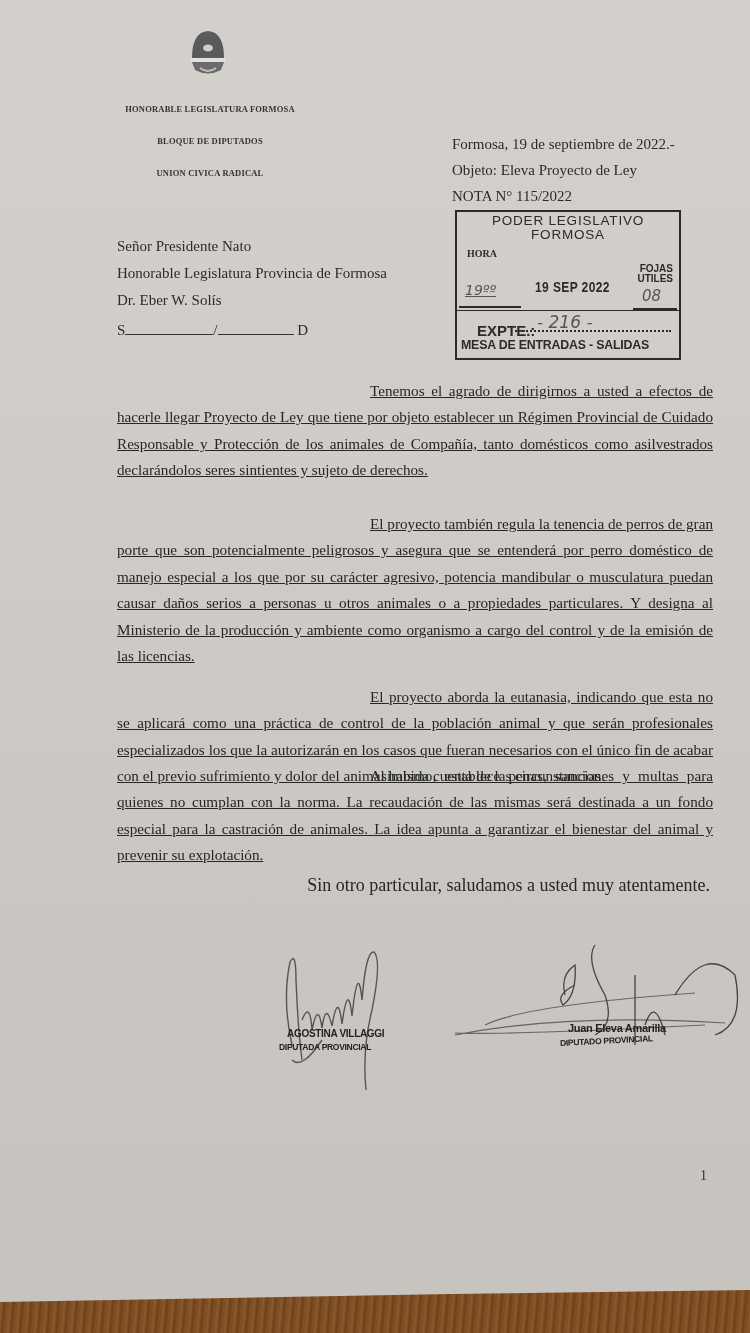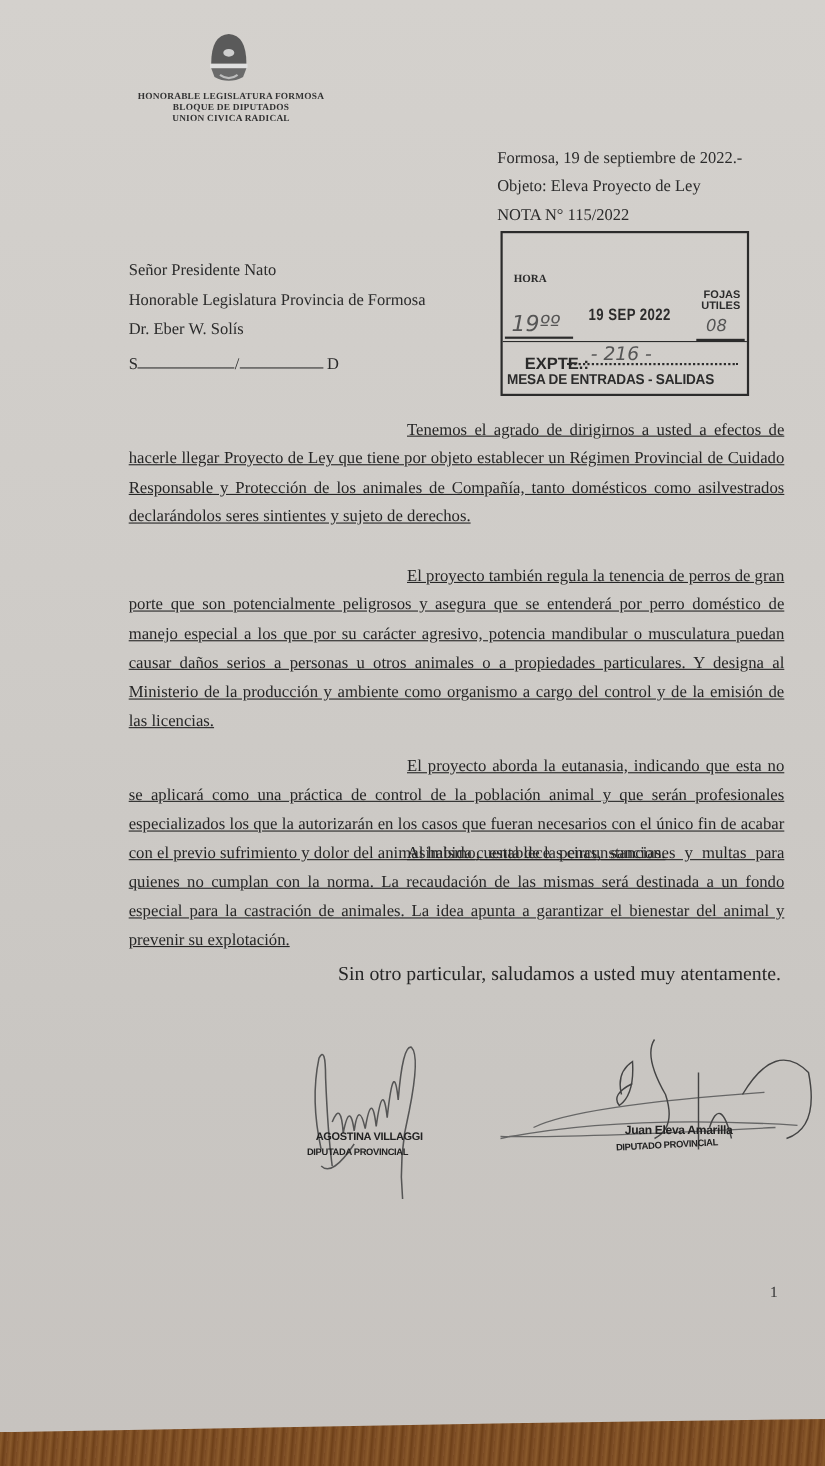--- a/index.html
+++ b/index.html
@@ -19,34 +19,34 @@
     background:repeating-linear-gradient(95deg,#7a4a22 0px,#8a5a2c 3px,#6e4019 6px,#82522a 9px);
     z-index:0;
   }
   .crest {
     position:absolute; left:186px; top:28px; width:44px; height:50px;
   }
   .letterhead {
     position:absolute; left:110px; top:82px; width:200px; text-align:center;
     font-size:8.5px; font-weight:bold; line-height:10px; letter-spacing:0.2px; color:#333;
   }
-  .letterhead div { white-space:nowrap; }
+  .letterhead div { white-space:nowrap;margin-top:22px; }
   .meta { position:absolute; left:452px; font-size:15px; color:#2b2b2b; white-space:nowrap; }
   .addr { position:absolute; left:117px; font-size:15px; color:#2b2b2b; white-space:nowrap; }
   .sd-line { display:inline-block; border-bottom:1px solid #333; height:14px; vertical-align:baseline; }
 
   .stamp {
     position:absolute; left:455px; top:210px; width:222px; height:146px;
     border:2px solid #2b2b2b; font-family:"Liberation Sans","DejaVu Sans",sans-serif; color:#2b2b2b;
   }
   .stamp .title { position:absolute; top:2px; left:0; width:100%; text-align:center; font-size:13.5px; letter-spacing:0.8px; line-height:14px; }
   .stamp .hora-label { position:absolute; left:10px; top:36px; font-size:10px; font-weight:bold;font-family:Liberation Serif, serif; }
   .stamp .fojas-label { position:absolute; right:6px; top:52px; font-size:10px; font-weight:bold; text-align:right; line-height:10px; }
   .stamp .date { position:absolute; left:78px; top:66px; font-size:15px; font-weight:bold; letter-spacing:0.5px; transform:scaleX(0.8); transform-origin:left; }
-  .stamp .hora-val { position:absolute; left:8px; top:70px; font-family:"DejaVu Sans",sans-serif; font-size:20px; color:#555; font-style:italic; }
+  .stamp .hora-val { position:absolute; left:8px; top:70px; font-family:"DejaVu Sans",sans-serif; font-size:14px; color:#555; font-style:italic;text-decoration:underline; }
   .stamp .hora-line { position:absolute; left:2px; top:94px; width:62px; border-top:2px solid #2b2b2b; }
   .stamp .fojas-val { position:absolute; right:18px; top:75px; font-family:"DejaVu Sans",sans-serif; font-size:15px; color:#555; font-style:italic; }
   .stamp .fojas-line { position:absolute; right:2px; top:96px; width:44px; border-top:2px solid #2b2b2b; }
   .stamp .divider { position:absolute; left:0; top:98px; width:100%; border-top:1px solid #2b2b2b; }
   .stamp .expte-label { position:absolute; left:20px; top:110px; font-size:15px; font-weight:bold; }
   .stamp .expte-dots { position:absolute; left:58px; top:118px; width:156px; border-bottom:2px dotted #2b2b2b; }
   .stamp .expte-val { position:absolute; left:80px; top:100px; font-family:"DejaVu Sans",sans-serif; font-size:17px; color:#555; font-style:italic; }
   .stamp .mesa { position:absolute; left:4px; top:125px; font-size:13px; font-weight:bold; letter-spacing:-0.2px; white-space:nowrap; transform:scaleX(0.95); transform-origin:left; }
 
   .body-text {
@@ -87,20 +87,24 @@
   <div class="meta" style="top:188px">NOTA N° 115/2022</div>
 
   <div class="addr" style="top:238px">Señor Presidente Nato</div>
   <div class="addr" style="top:265px">Honorable Legislatura Provincia de Formosa</div>
   <div class="addr" style="top:292px">Dr. Eber W. Solís</div>
   <div class="addr" style="top:320px">
     <span>S</span><span class="sd-line" style="width:88px"></span><span>/</span><span class="sd-line" style="width:76px"></span>&nbsp;<span>D</span>
   </div>
 
   <div class="stamp">
+    <div class="title">
+      <div>PODER LEGISLATIVO</div>
+      <div>FORMOSA</div>
+    </div>
     <div class="hora-label">HORA</div>
     <div class="hora-val">19ºº</div>
     <div class="hora-line"></div>
     <div class="date">19 SEP 2022</div>
     <div class="fojas-label">
       <div>FOJAS</div>
       <div>UTILES</div>
     </div>
     <div class="fojas-val">08</div>
     <div class="fojas-line"></div>

